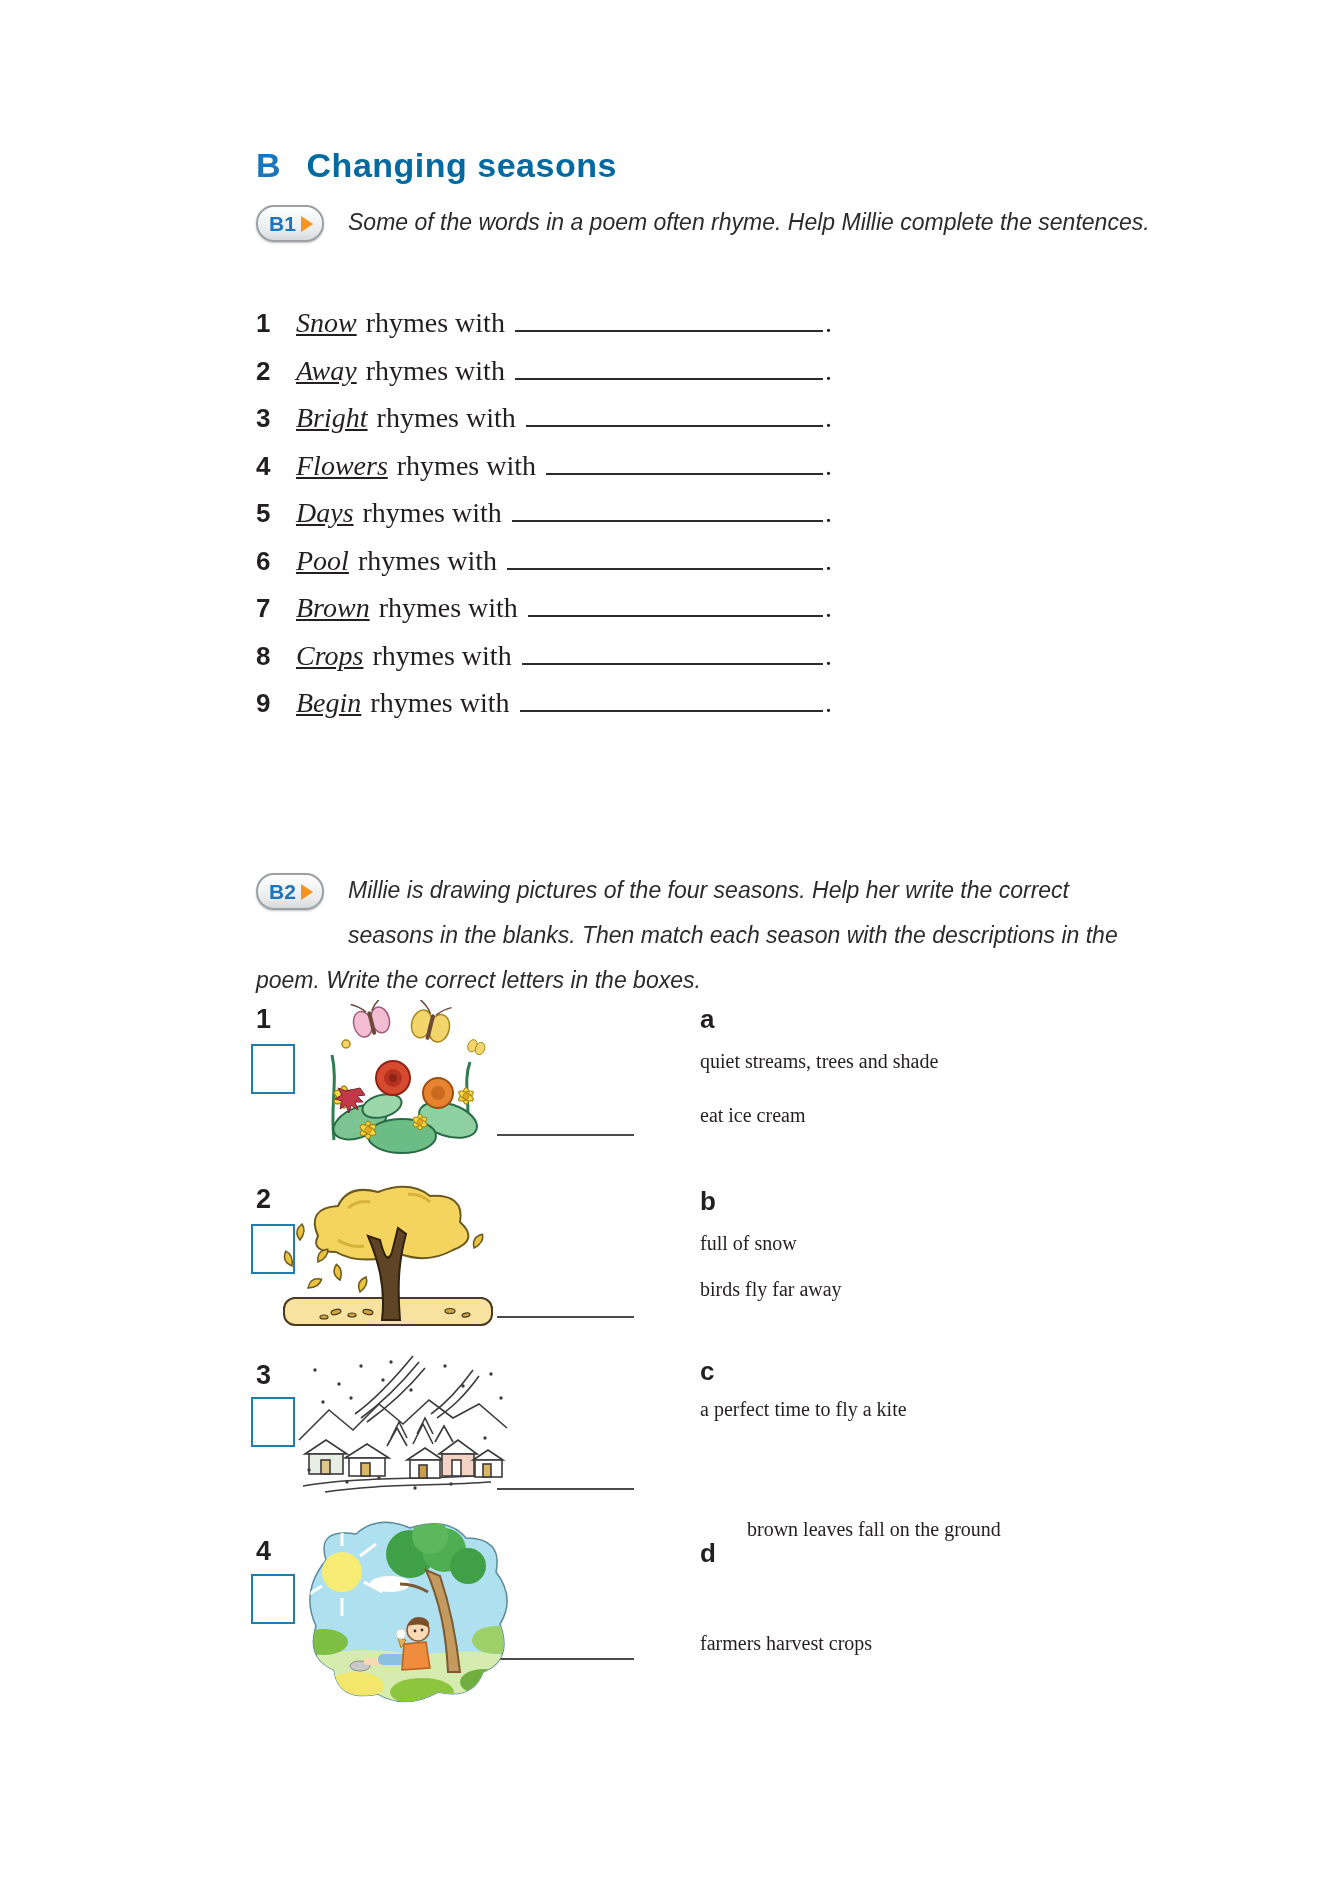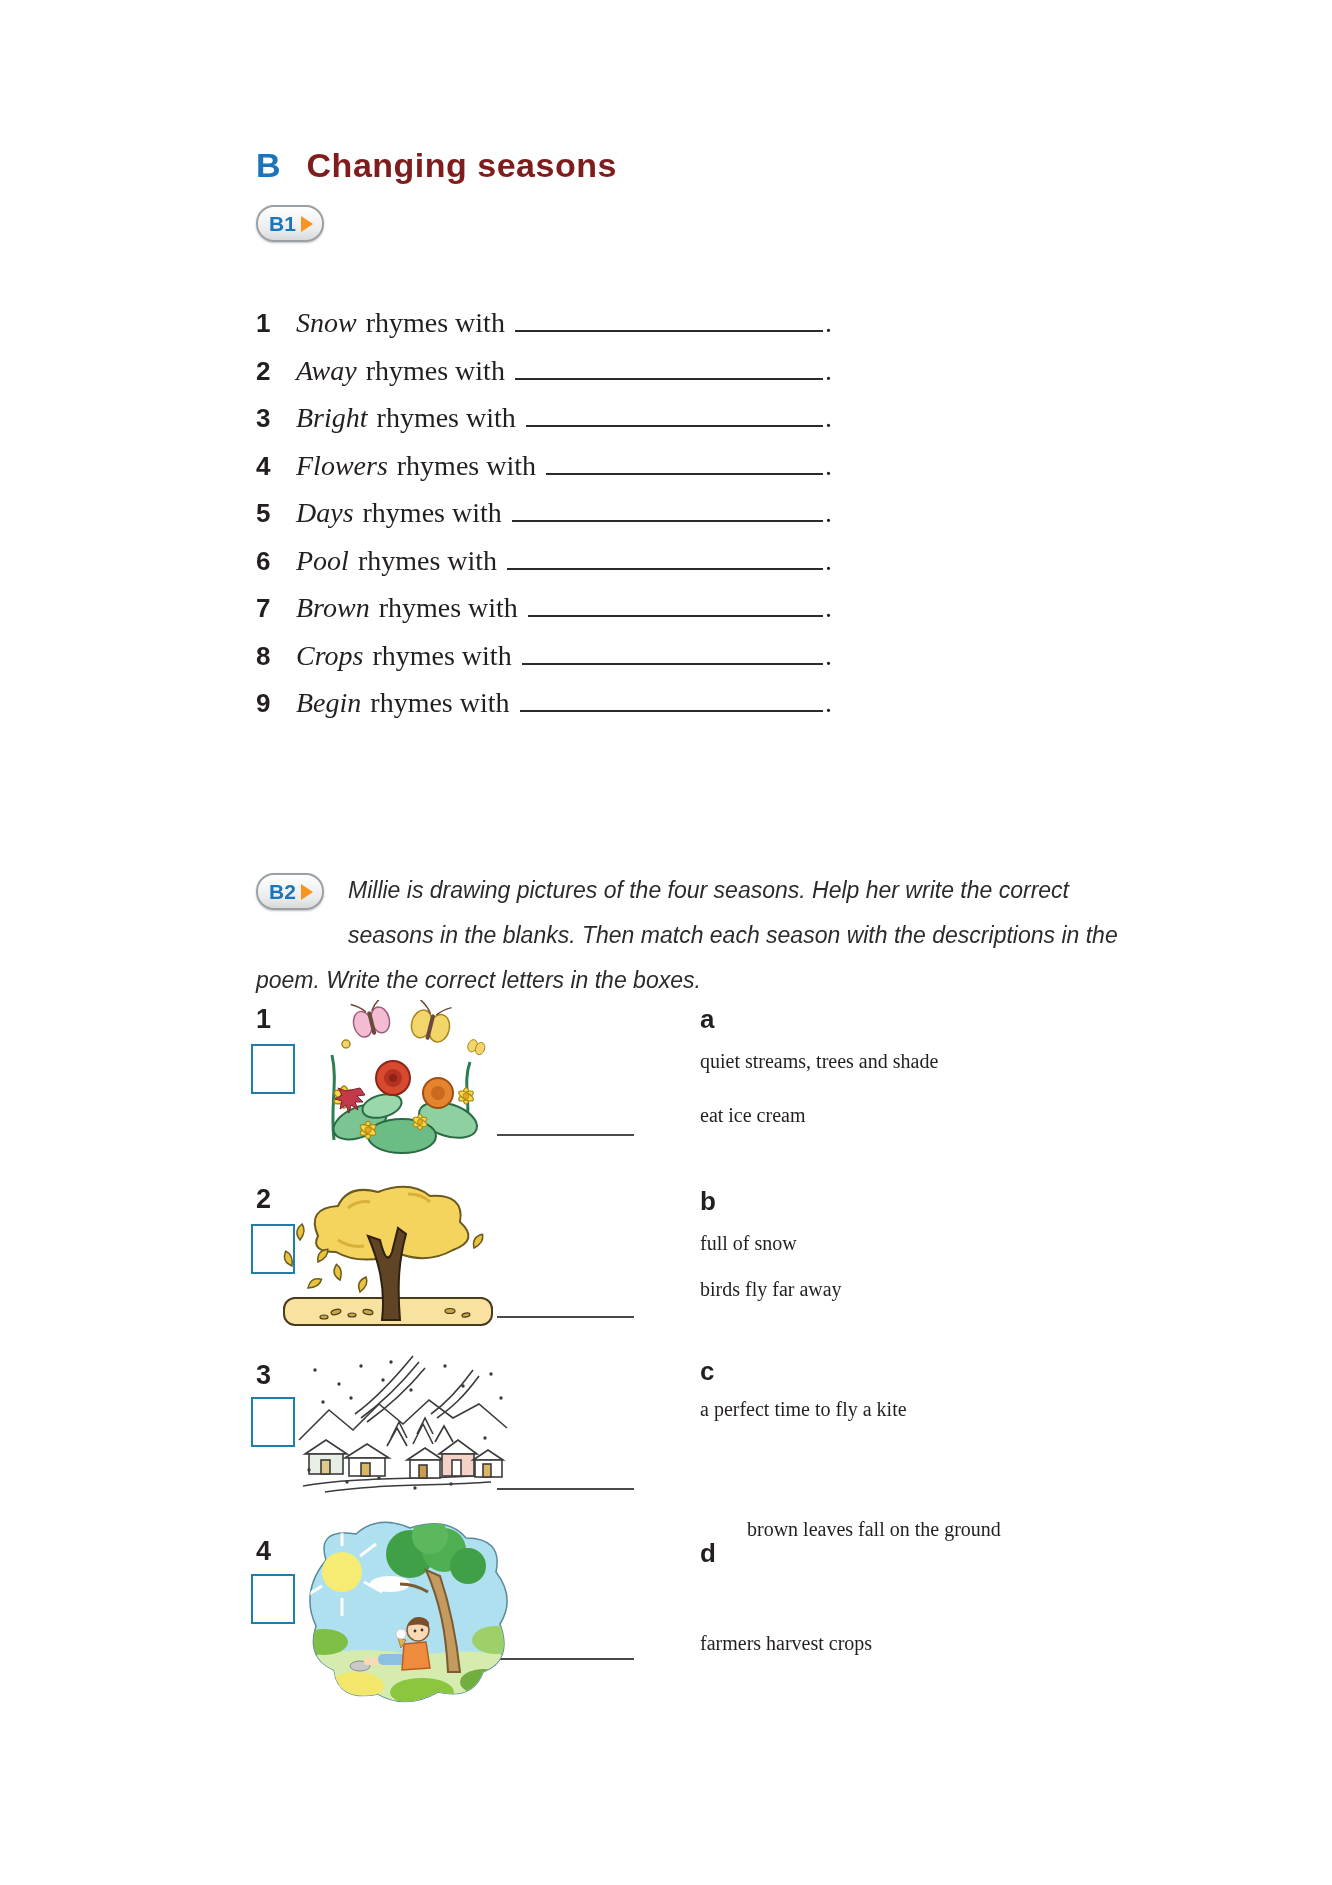--- a/index.html
+++ b/index.html
@@ -21,21 +21,21 @@
   .unit-label .unit-num{font-weight:bold;color:#6d6e71;margin-left:7px;}
   .page-num{
     font-family:"Liberation Sans", sans-serif;
     font-size:28px;font-weight:bold;color:#4c1d95;
   }
 
   
   .sec-head{display:flex;gap:26px;align-items:baseline;
     font-family:"Liberation Sans", sans-serif;font-weight:bold;}
   .sec-letter{font-size:34px;color:#1b75bc;}
-  .sec-title{font-size:34px;color:#7f1d1d;letter-spacing:.5px;}
+  .sec-title{font-size:34px;color:#0369a1;letter-spacing:.5px;}
 
   
   .badge{
     display:inline-flex;align-items:center;justify-content:center;gap:5px;
     width:64px;height:33px;border:2px solid #9aa0a4;border-radius:18px;
     background:linear-gradient(#ffffff,#e9ebec 70%,#d7d9db);
     box-shadow:inset 0 1px 1px #ffffff, 0 1px 2px rgba(0,0,0,.25);
     font-family:"Liberation Sans", sans-serif;font-weight:bold;
     font-size:21px;color:#1b75bc;
   }
@@ -47,21 +47,21 @@
   .instr{
     font-family:"Liberation Sans", sans-serif;
     font-style:italic;font-size:23px;line-height:45px;color:#2b2b2b;
   }
   .instr .badge{float:left;margin:5px 24px 12px 0;font-style:normal;}
 
   
   .b1-row{display:flex;align-items:baseline;font-size:28px;line-height:34px;}
   .b1-num{flex:0 0 40px;font-family:"Liberation Sans", sans-serif;
     font-weight:bold;font-size:26px;}
-  .b1-word{font-style:italic;margin-right:9px;}
+  .b1-word{font-style:italic;margin-right:9px;text-decoration:underline;}
   .b1-blank{flex:1;border-bottom:2px solid #2b2b2b;margin:0 0 -5px 10px;height:1em;}
   .b1-period{margin-left:2px;}
 
   
   .m-num{font-family:"Liberation Sans", sans-serif;font-weight:bold;font-size:27px;}
   .m-letter{font-family:"Liberation Sans", sans-serif;font-weight:bold;font-size:26px;}
   .desc-line{font-size:20px;}
   .answer-box{width:40px;height:46px;border:2.5px solid #1e7fae;background:#fff;}
   .season-blank{width:137px;height:0;border-bottom:2px solid #4a4a4a;}
   .fig{display:block;}
@@ -78,20 +78,21 @@
   <div class="abs sec-head" style="left:256px;top:146px;">
     <span class="sec-letter">B</span>
     <span class="sec-title">Changing seasons</span>
   </div>
 
   <div class="abs instr" style="left:256px;top:200px;width:900px;">
     <span class="badge">
       <span>B1</span>
       <span class="arrow"></span>
     </span>
+    <span>Some of the words in a poem often rhyme. Help Millie complete the sentences.</span>
   </div>
 
   <div class="abs b1-row" style="left:256px;top:302px;width:576px;">
     <span class="b1-num">1</span>
       <span class="b1-word">Snow</span>
       <span>rhymes with</span>
       <span class="b1-blank"></span>
       <span class="b1-period">.</span>
   </div>
   <div class="abs b1-row" style="left:256px;top:350px;width:576px;">

